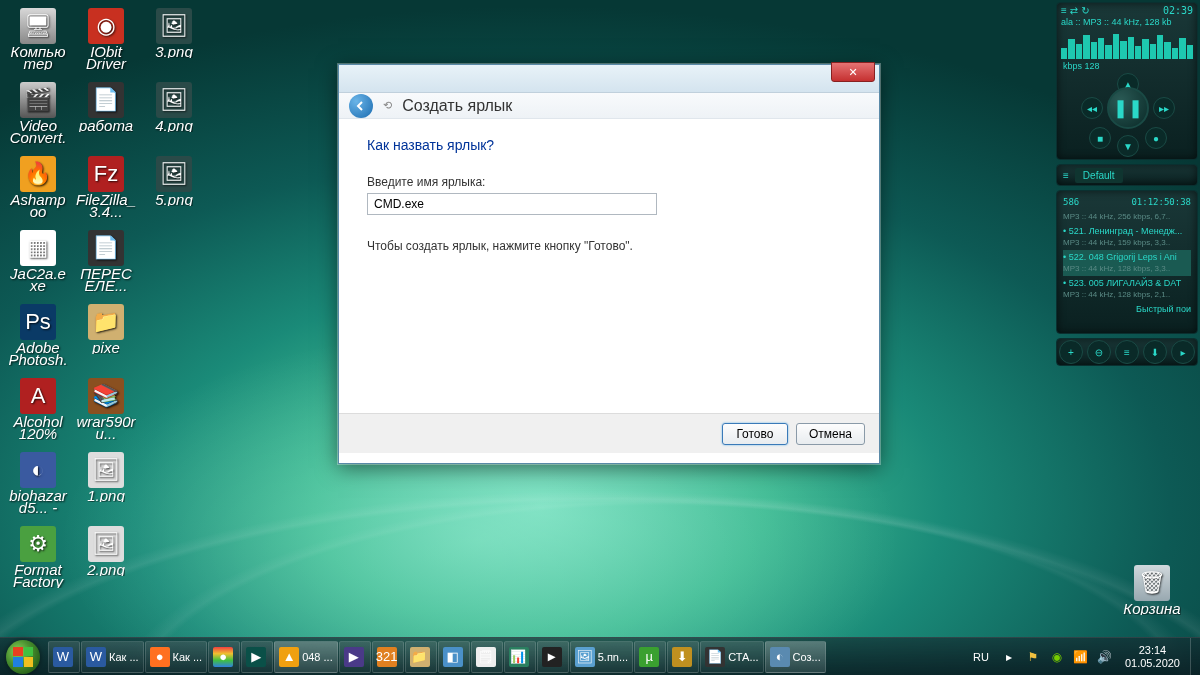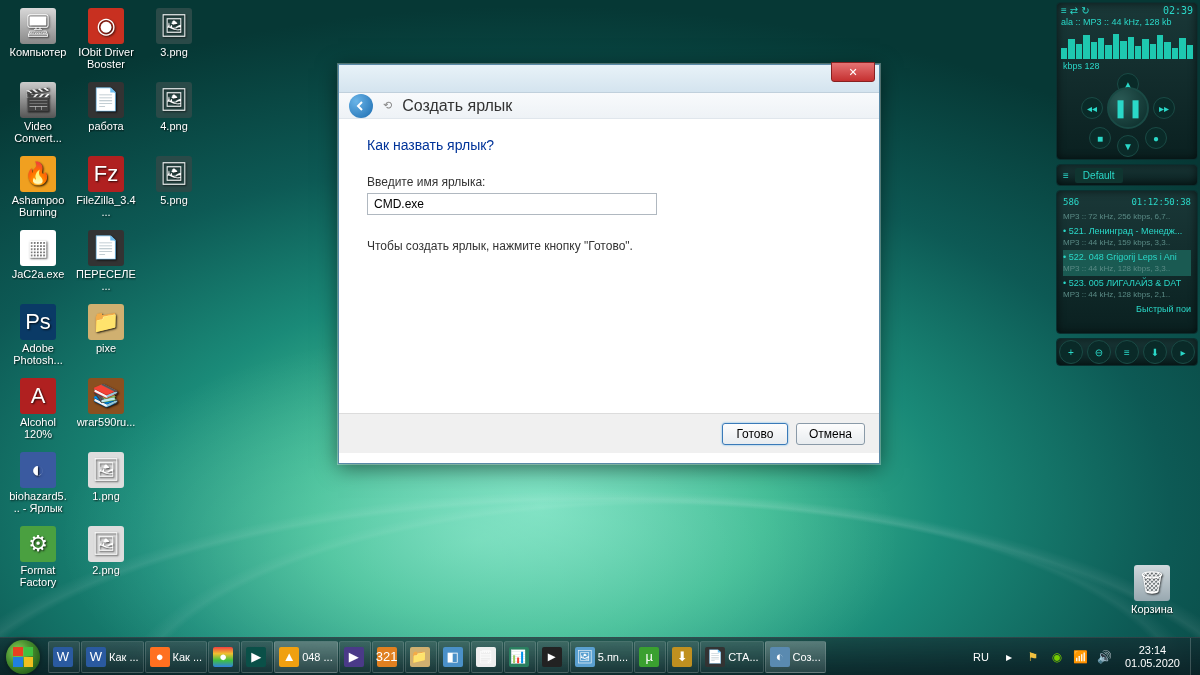--- a/index.html
+++ b/index.html
@@ -25,21 +25,21 @@
 
 .desktop { position: absolute; inset: 0; }
 .dicon {
   position: absolute; width: 60px;
   display: flex; flex-direction: column; align-items: center;
   color: #fff; text-align: center;
   text-shadow: 1px 1px 2px rgba(0,0,0,.8);
   cursor: pointer;
 }
 .dicon .ico { width: 36px; height: 36px; margin-bottom: 2px; border-radius: 3px; display:flex;align-items:center;justify-content:center;font-size:22px;}
-.dicon .lbl { font-size: 11px; line-height: 12px; word-break: break-word; max-height: 24px; overflow: hidden; }
+.dicon .lbl { font-size: 15px; line-height: 12px; word-break: break-word; max-height: 24px; overflow: hidden; font-style: italic; }
 
 
 .dialog {
   position: absolute; left: 338px; top: 64px; width: 542px; height: 400px;
   background: #fff;
   border: 1px solid #5a8aa8;
   box-shadow: 0 0 0 1px rgba(255,255,255,.3), 0 4px 20px rgba(0,0,0,.5);
 }
 .dlg-titlebar {
   height: 28px;
@@ -335,21 +335,21 @@
     <span style="margin-right:6px">≡</span>
     <span class="tab">Default</span>
   </div>
   <div class="player-panel playlist-panel">
     <div class="pl-head">
       <span>586</span>
       <span>01:12:50:38</span>
     </div>
     <div id="playlist">
         <div class="pl-item">
-          <div class="m">MP3 :: 72 kHz, 256 kbps, 6,7..</div>
+          <div class="m">MP3 :: 44 kHz, 256 kbps, 6,7..</div>
         </div>
         <div class="pl-item">
           <div class="t">• 521. Ленинград - Менедж...</div>
           <div class="m">MP3 :: 44 kHz, 159 kbps, 3,3..</div>
         </div>
         <div class="pl-item sel">
           <div class="t">• 522. 048 Grigorij Leps i Ani</div>
           <div class="m">MP3 :: 44 kHz, 128 kbps, 3,3..</div>
         </div>
         <div class="pl-item">

